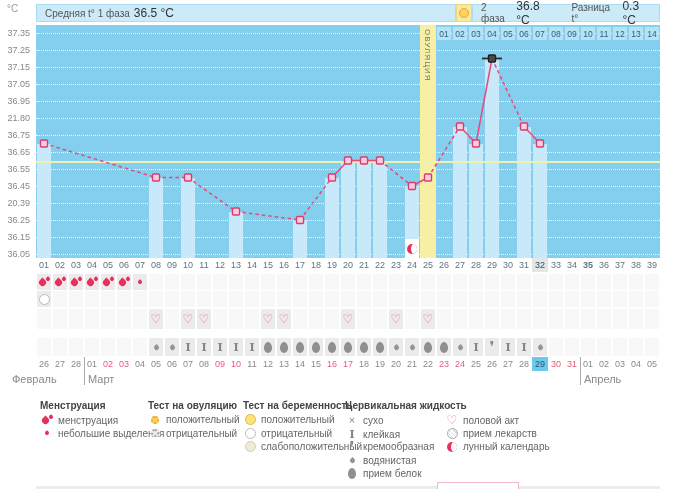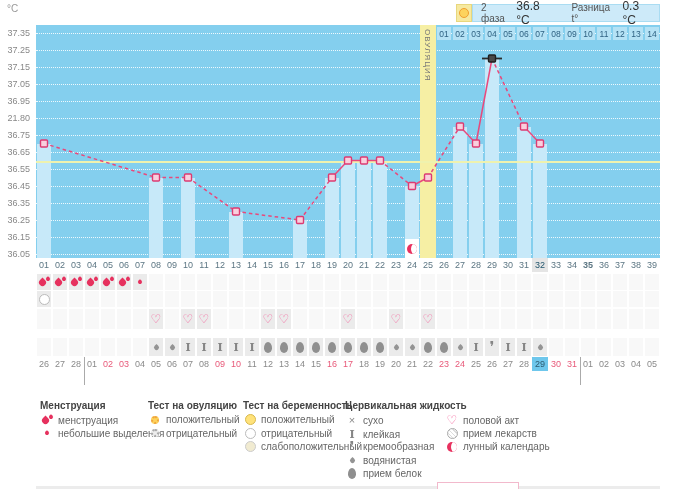--- a/index.html
+++ b/index.html
@@ -65,20 +65,24 @@
   
   #bottom-strip{left:36px;bottom:0;width:624px;height:3px;background:#ececec;}
   #bottom-tip{left:437px;bottom:0;width:80px;height:6px;background:#fff;border:1px solid #f2b9cc;border-bottom:none;}
 </style>
 </head>
 <body>
 
 <div id="app">
   <div class="abs" id="unit-corner">°C</div>
 
+  <div class="abs hdr-cell" style="left:36px;width:420px;padding-left:8px;">
+    <span>Средняя t° 1 фаза</span>
+    <span class="hdr-val">36.5 °C</span>
+  </div>
   <div class="abs" id="hdr-sun-cell">
     <span class="ic-sun"></span>
   </div>
   <div class="abs hdr-cell" style="left:472px;width:188px;padding-left:8px;">
     <span>2 фаза</span>
     <span class="hdr-val">36.8 °C</span>
     <span style="margin-left:12px;">Разница t°</span>
     <span class="hdr-val">0.3 °C</span>
   </div>
 
@@ -86,21 +90,21 @@
       <div class="ylab" style="top: 3px;">37.35</div>
       <div class="ylab" style="top: 20px;">37.25</div>
       <div class="ylab" style="top: 37px;">37.15</div>
       <div class="ylab" style="top: 54px;">37.05</div>
       <div class="ylab" style="top: 71px;">36.95</div>
       <div class="ylab" style="top: 88px;">21.80</div>
       <div class="ylab" style="top: 105px;">36.75</div>
       <div class="ylab" style="top: 122px;">36.65</div>
       <div class="ylab" style="top: 139px;">36.55</div>
       <div class="ylab" style="top: 156px;">36.45</div>
-      <div class="ylab" style="top: 173px;">36.35</div>
+      <div class="ylab" style="top: 173px;">20.39</div>
       <div class="ylab" style="top: 190px;">36.25</div>
       <div class="ylab" style="top: 207px;">36.15</div>
       <div class="ylab" style="top: 224px;">36.05</div>
     </div>
 
   <div class="abs" id="plot">
       <div class="grid" style="top: 8px;"></div>
       <div class="grid" style="top: 25px;"></div>
       <div class="grid" style="top: 42px;"></div>
       <div class="grid" style="top: 59px;"></div>
@@ -529,20 +533,25 @@
       <div class="cell date red" style="left: 512px; width: 16px;">30</div>
       <div class="cell date red" style="left: 528px; width: 16px;">31</div>
       <div class="cell date" style="left: 544px; width: 16px;">01</div>
       <div class="cell date" style="left: 560px; width: 16px;">02</div>
       <div class="cell date" style="left: 576px; width: 16px;">03</div>
       <div class="cell date" style="left: 592px; width: 16px;">04</div>
       <div class="cell date" style="left: 608px; width: 16px;">05</div>
       <div class="mdiv" style="left: 48px; height: 28px;"></div>
       <div class="mdiv" style="left: 544px; height: 28px;"></div>
     </div>
+  <div class="abs rowband" id="monthsrow" style="top:371px;height:16px;">
+      <div class="month" style="position: absolute; left: -24px; top: 2px;">Февраль</div>
+      <div class="month" style="position: absolute; left: 52px; top: 2px;">Март</div>
+      <div class="month" style="position: absolute; left: 548px; top: 2px;">Апрель</div>
+    </div>
 
   <div class="abs" id="legend" style="left:0;top:398px;width:677px;height:85px;">
       <div class="lg-title" style="position: absolute; left: 40px; top: 2px;">Менструация</div>
       <div class="lg-item" style="left: 40px; top: 16px;">
         <div class="lg-ic">
           <div class="ic-mens">
             <div class="drp d1"></div>
             <div class="drp d2"></div>
           </div>
         </div>

